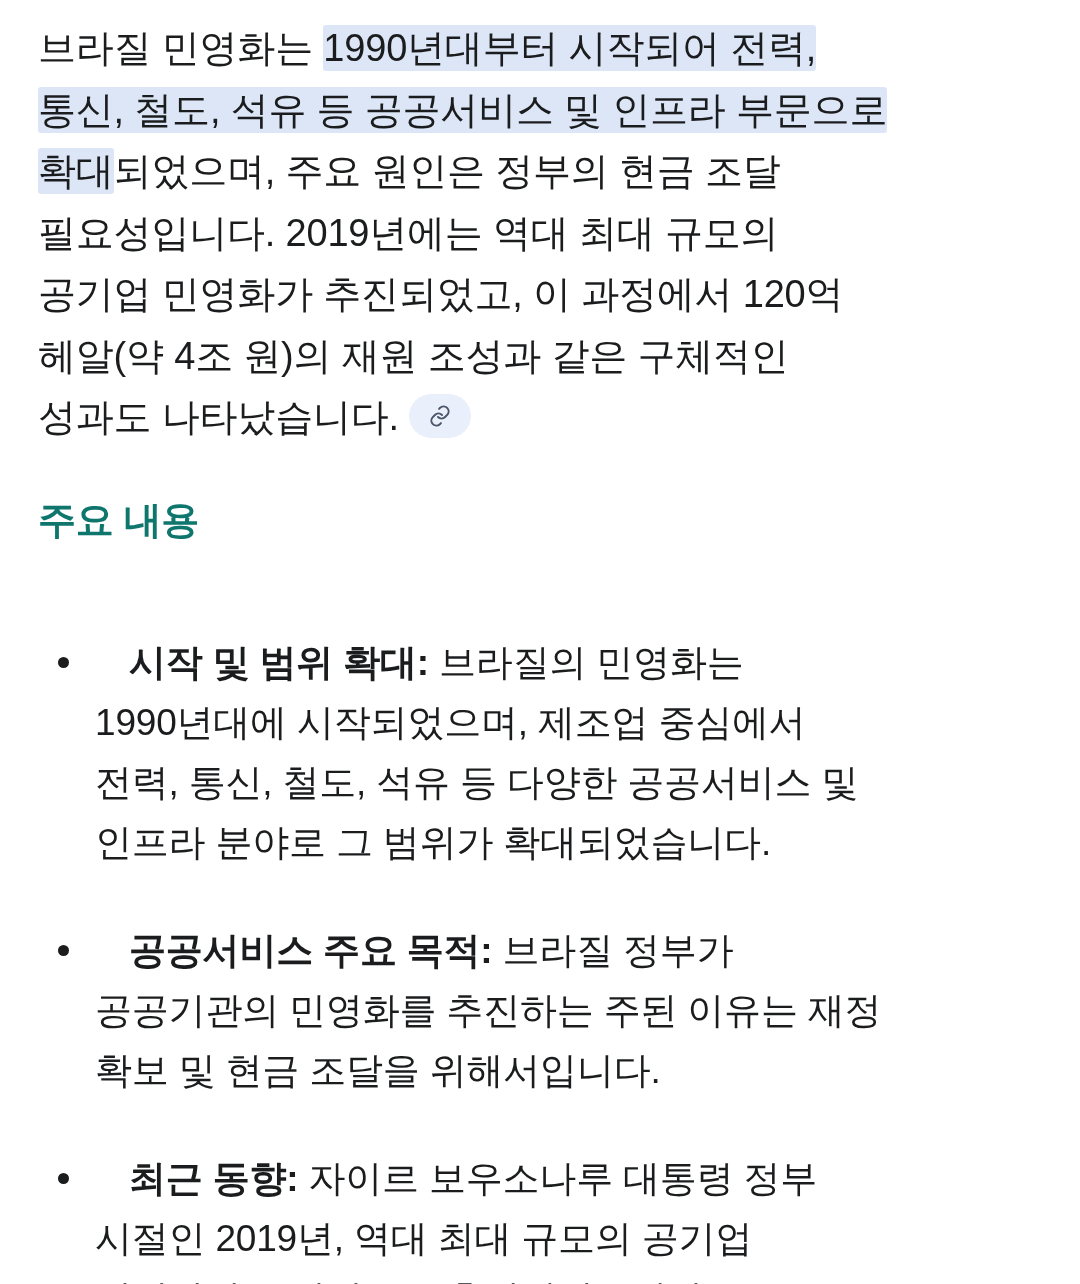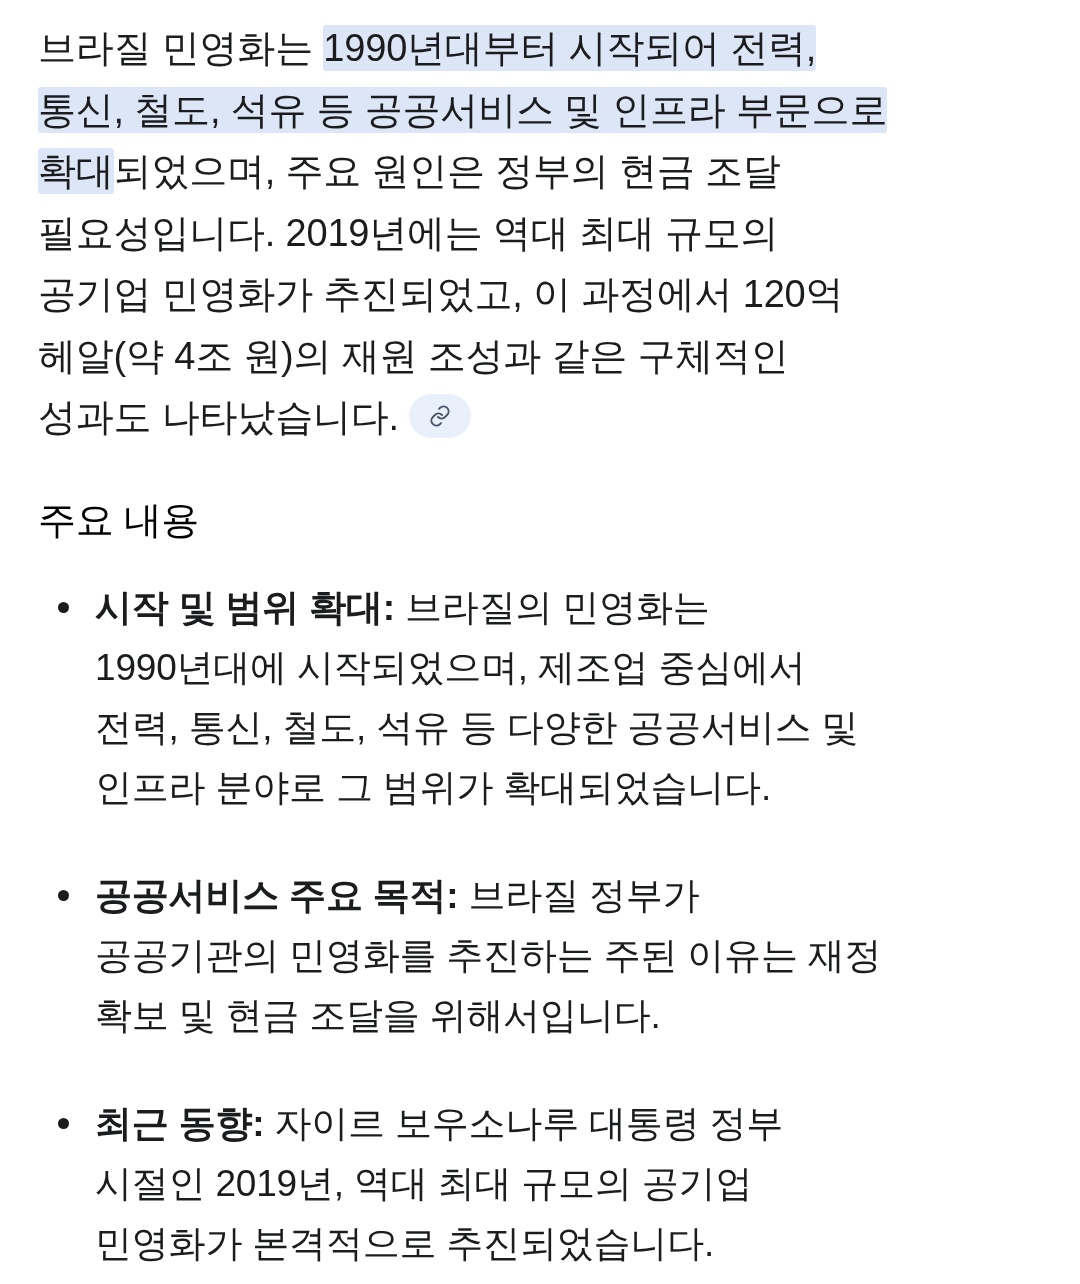--- a/index.html
+++ b/index.html
@@ -48,23 +48,23 @@
     top: -4px;
   }
   .cite svg {
     width: 24px;
     height: 24px;
     display: block;
   }
   h2.section-heading {
     font-size: 38px;
     line-height: 1.35;
-    font-weight: 400;
-    color: #000000;
-    margin: 0 0 32px 0;
+    font-weight: 700;
+    color: #0f766e;
+    margin: 0 0 87px 0;
     letter-spacing: -0.3px;
   }
   ul.bullets {
     list-style: none;
     margin: 0;
     padding: 0;
   }
   ul.bullets > li {
     position: relative;
     padding-left: 57px;
@@ -82,20 +82,21 @@
     position: absolute;
     left: 20px;
     top: 24px;
     width: 11px;
     height: 11px;
     border-radius: 50%;
     background: #1b1c1d;
   }
   .bold-lead {
     font-weight: 700;
+    margin-left: 34px;
   }
 </style>
 </head>
 <body>
 
 <div class="page">
 
   <p class="para"><span>브라질 민영화는 </span><span class="hl">1990년대부터 시작되어 전력, 통신, 철도, 석유 등 공공서비스 및 인프라 부문으로 확대</span><span>되었으며, 주요 원인은 정부의 현금 조달 필요성입니다. 2019년에는 역대 최대 규모의 공기업 민영화가 추진되었고, 이 과정에서 120억 헤알(약 4조 원)의 재원 조성과 같은 구체적인 성과도 나타났습니다.</span><span class="cite">
         <svg viewBox="0 0 24 24" fill="none" stroke="#4a5568" stroke-width="2" stroke-linecap="round" stroke-linejoin="round" aria-hidden="true">
           <path d="M10 13a5 5 0 0 0 7.07 0l2.12-2.12a5 5 0 0 0-7.07-7.07l-1.06 1.06"></path>

